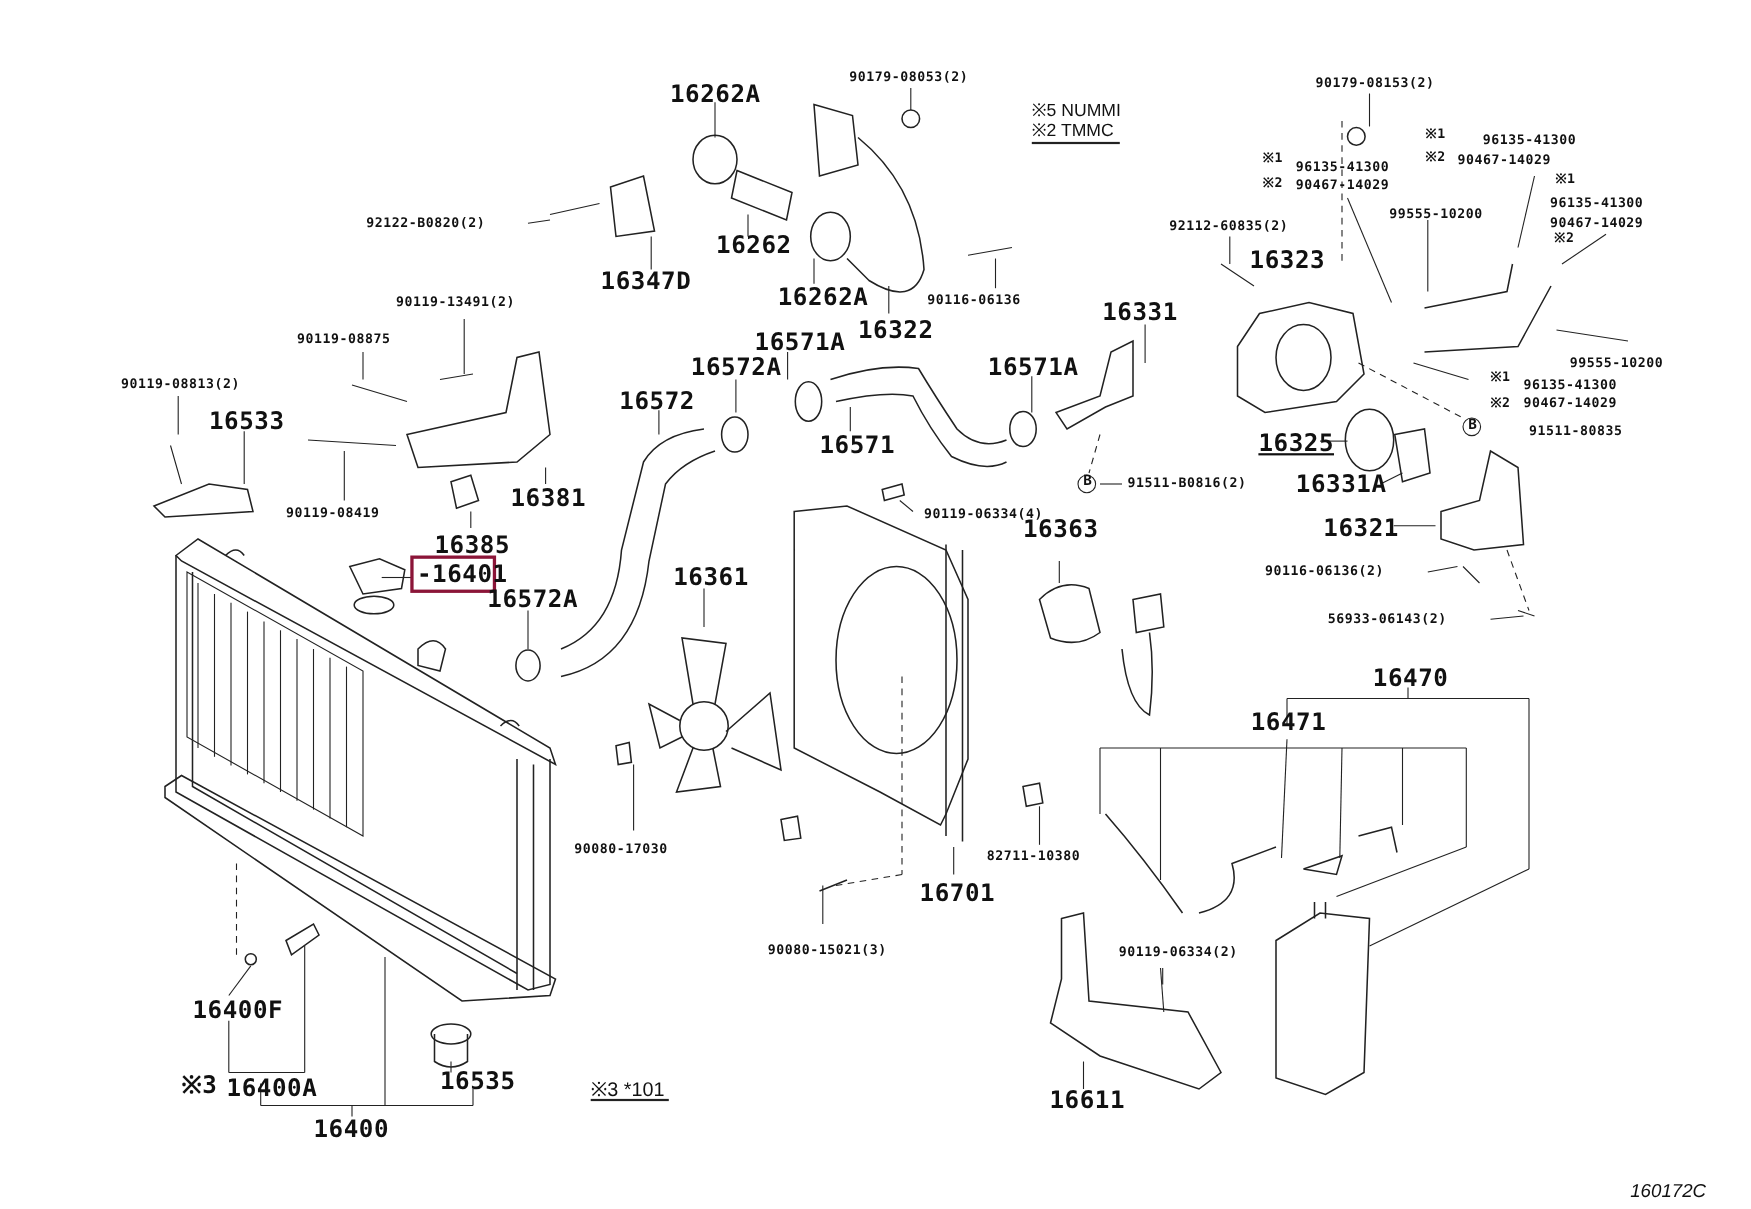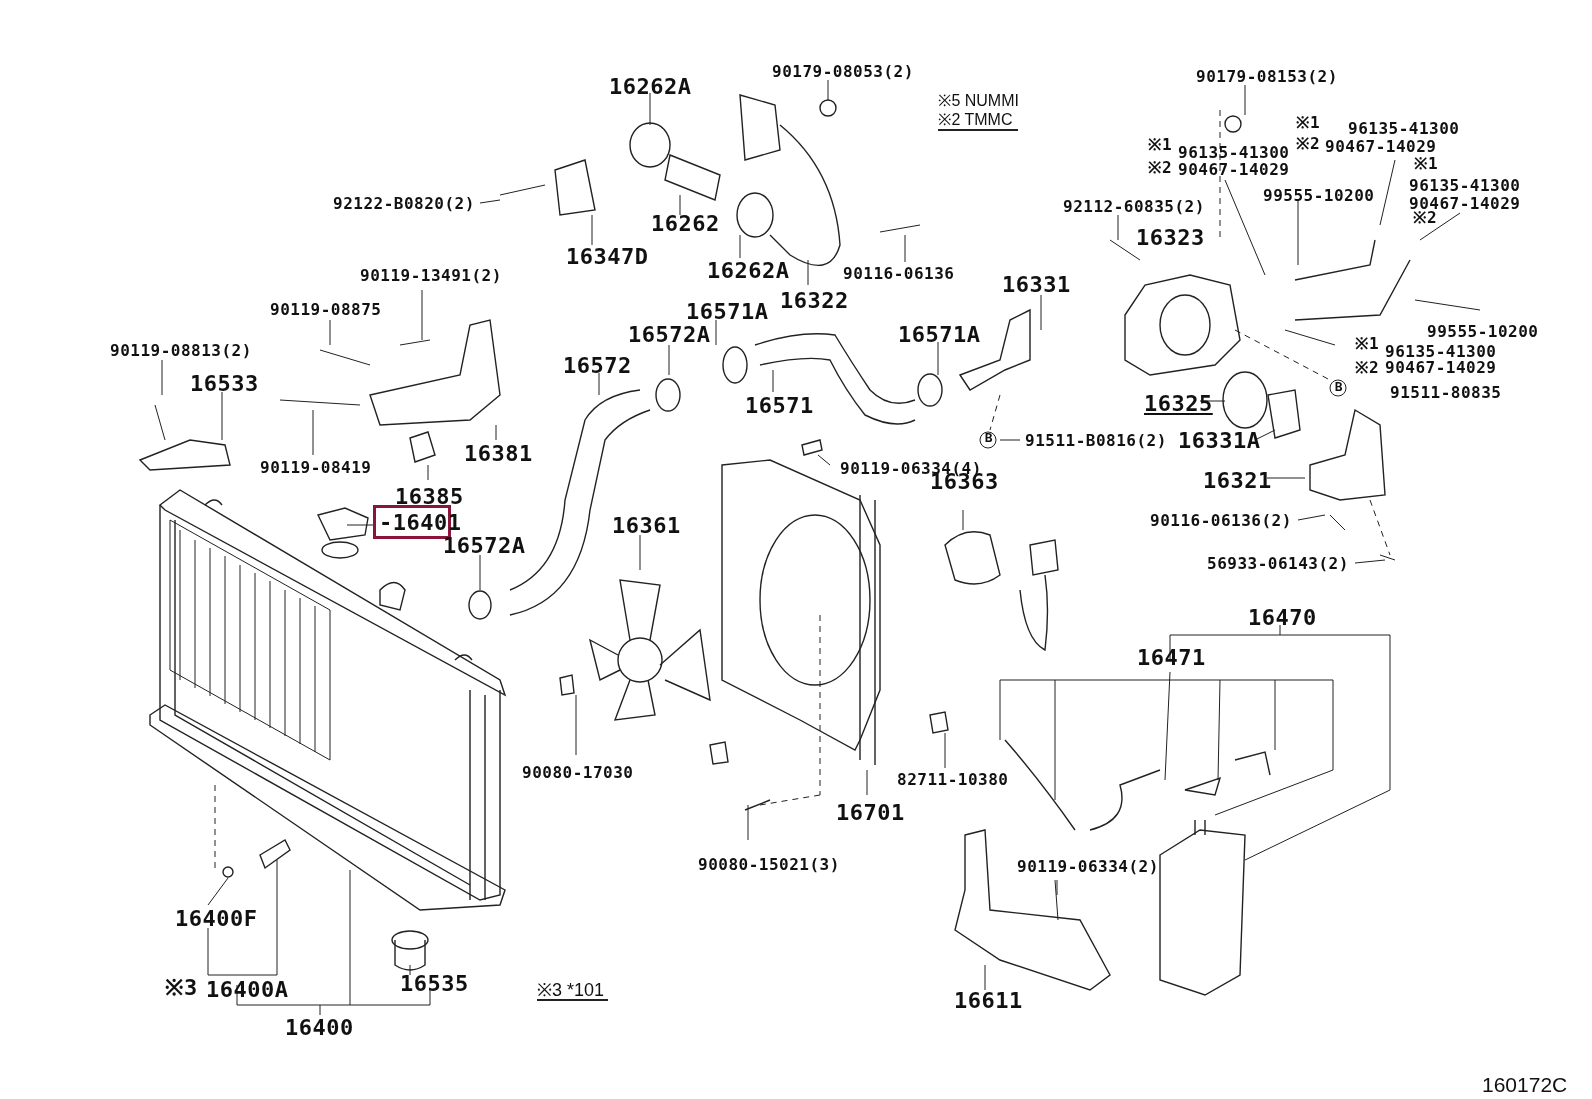--- a/index.html
+++ b/index.html
@@ -1,23 +1,23 @@
 <!DOCTYPE html>
 <html><head>
 <meta charset="utf-8">
 <style>
   html,body{margin:0;padding:0;background:#fff;}
   body{width:1592px;height:1099px;position:relative;overflow:hidden;font-family:"DejaVu Sans Mono","Liberation Mono",monospace;color:#111;}
   #diagram{position:absolute;left:0;top:0;width:1592px;height:1099px;}
   .lbl{position:absolute;white-space:nowrap;font-weight:bold;letter-spacing:0.5px;line-height:1;cursor:pointer;}
-  .sm{font-size:16px;}
+  .sm{font-size:12px;}
   .lg{font-size:22px;}
   .note{position:absolute;font-family:"Liberation Sans",sans-serif;font-size:16px;line-height:18px;}
   .highlight{position:absolute;border:3px solid #8b1538;box-sizing:border-box;}
-  .docid{position:absolute;font-family:"Liberation Sans",sans-serif;font-size:21px;}
+  .docid{position:absolute;font-family:"Liberation Sans",sans-serif;font-size:17px;font-style:italic;}
   svg .p{fill:none;stroke:#222;stroke-width:1.4;}
   svg .l{fill:none;stroke:#222;stroke-width:1;}
   svg .d{fill:none;stroke:#222;stroke-width:1;stroke-dasharray:6 5;}
 </style>
 </head>
 <body>
 
 <div id="diagram">
   <svg width="1592" height="1099">
 
@@ -195,21 +195,21 @@
   
   <div class="note" style="left:938px;top:92px;">※5 NUMMI</div>
   <div class="note" style="left:938px;top:111px;border-bottom:2px solid #222;padding-right:6px;">※2 TMMC</div>
   <div class="note" style="left:537px;top:981px;border-bottom:2px solid #222;padding-right:4px;font-size:18px;">※3 *101</div>
 
   
   <div class="lbl lg" style="left:609px;top:76px;">16262A</div>
   <div class="lbl sm" style="left:772px;top:64px;">90179-08053(2)</div>
   <div class="lbl sm" style="left:333px;top:196px;">92122-B0820(2)</div>
   <div class="lbl lg" style="left:651px;top:213px;">16262</div>
-  <div class="lbl lg" style="left:566px;top:246px;">16347D</div>
+  <div class="lbl lg" style="left:546px;top:246px;">16347D</div>
   <div class="lbl lg" style="left:707px;top:260px;">16262A</div>
   <div class="lbl sm" style="left:843px;top:266px;">90116-06136</div>
   <div class="lbl lg" style="left:780px;top:290px;">16322</div>
   <div class="lbl sm" style="left:360px;top:268px;">90119-13491(2)</div>
   <div class="lbl sm" style="left:270px;top:302px;">90119-08875</div>
   <div class="lbl sm" style="left:110px;top:343px;">90119-08813(2)</div>
   <div class="lbl lg" style="left:190px;top:373px;">16533</div>
   <div class="lbl sm" style="left:260px;top:460px;">90119-08419</div>
   <div class="lbl lg" style="left:464px;top:443px;">16381</div>
   <div class="lbl lg" style="left:395px;top:486px;">16385</div>

